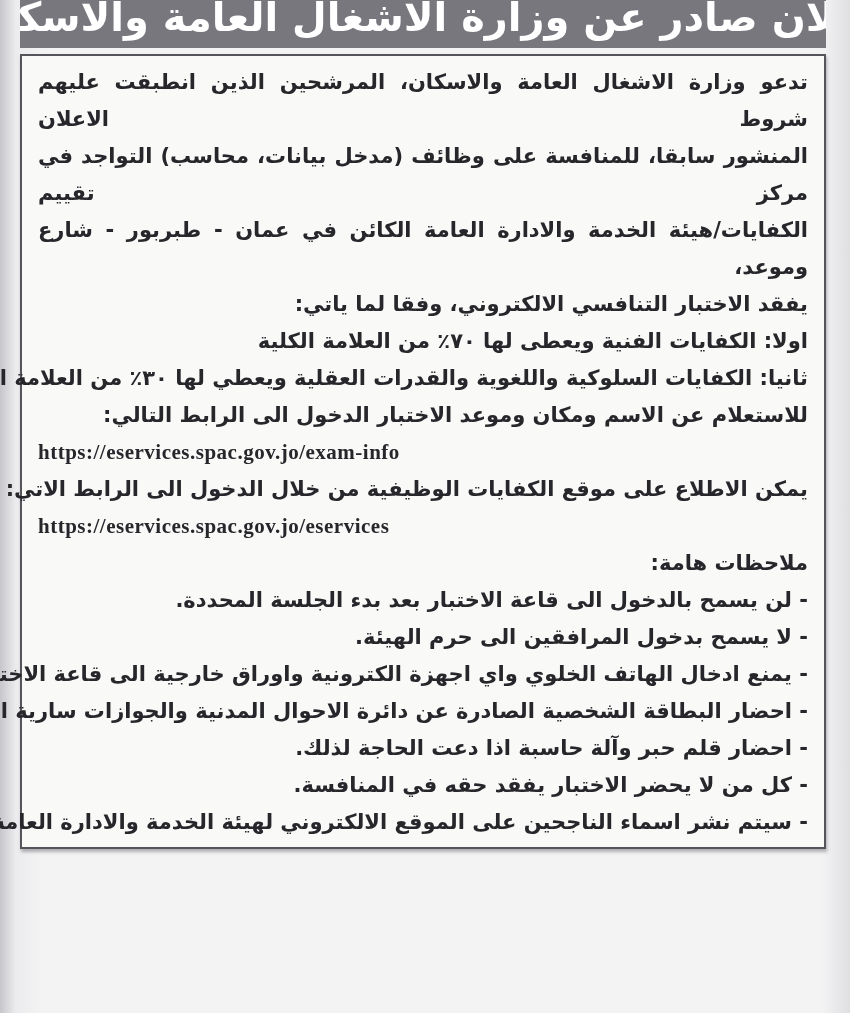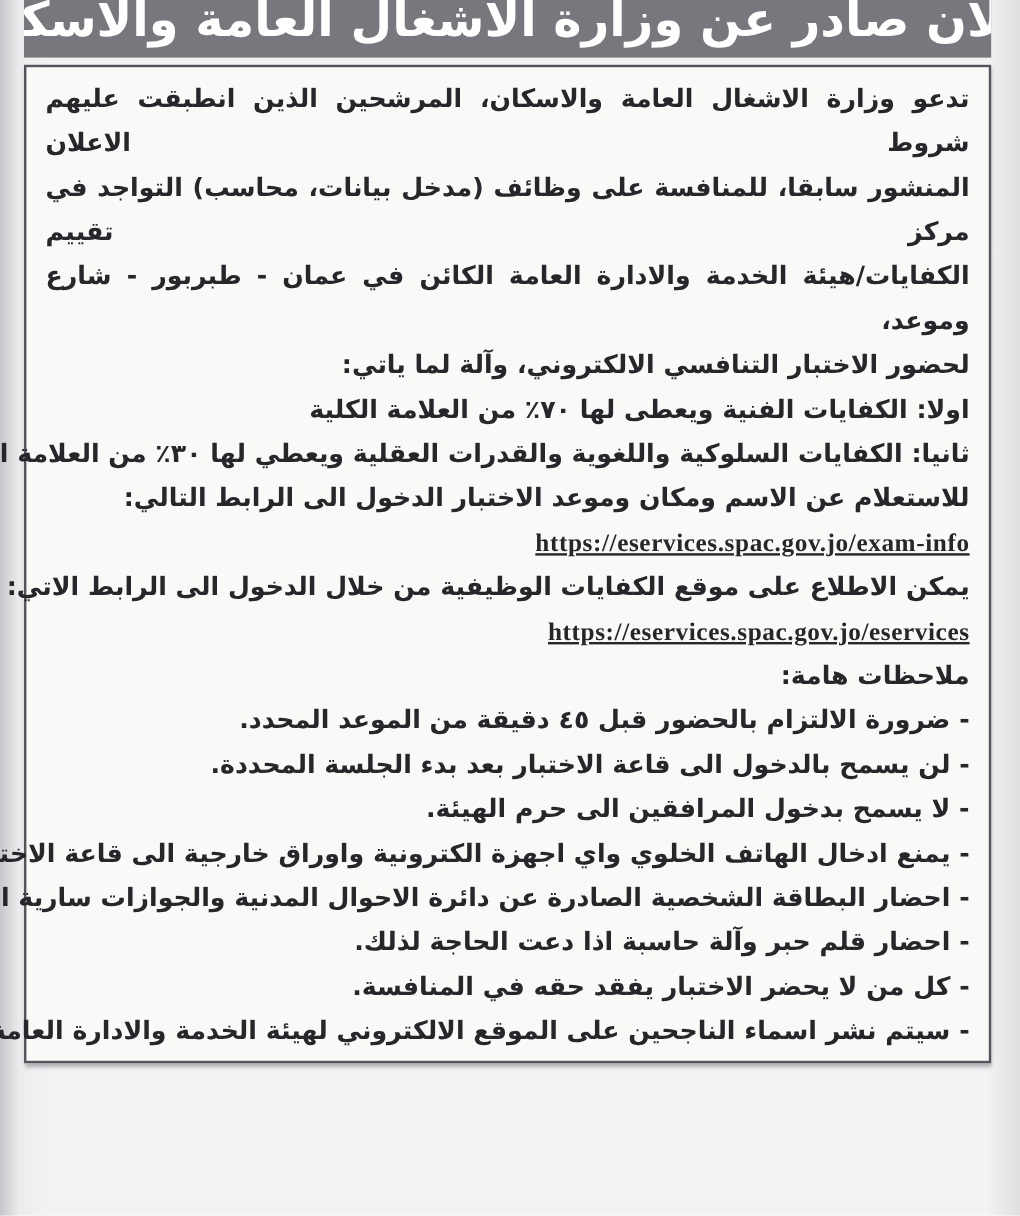--- a/index.html
+++ b/index.html
@@ -21,61 +21,60 @@
     margin-top:6px;border:2px solid var(--border);background:var(--boxbg);
     padding:8px 16px 6px 16px;
     box-shadow:1px 3px 3px rgba(110,110,118,.5);
   }
   .line{
     direction:rtl;text-align:right;
     font-size:21px;font-weight:bold;color:var(--ink);
     line-height:37px;white-space:nowrap;
   }
   .just{white-space:normal;text-align:justify;text-align-last:justify;}
-  .center{text-align:right;text-decoration:underline;}
+  .center{text-align:left;}
   .url{
     font-family:"Liberation Serif",serif;direction:ltr;unicode-bidi:embed;
     font-size:21px;font-weight:bold;letter-spacing:.5px;
   }
 </style>
 </head>
 <body style="--band: #77777d; --border: #54545a; --ink: #26262b; --boxbg: #f9f9f8;">
 
 <div class="ad">
 
   <div class="title-bar">
     <div class="title">اعلان صادر عن وزارة الاشغال العامة والاسكان</div>
   </div>
 
   <div class="box">
 
     <div>
       <div class="line just">تدعو وزارة الاشغال العامة والاسكان، المرشحين الذين انطبقت عليهم شروط الاعلان</div>
       <div class="line just">المنشور سابقا، للمنافسة على وظائف (مدخل بيانات، محاسب) التواجد في مركز تقييم</div>
       <div class="line just">الكفايات/هيئة الخدمة والادارة العامة الكائن في عمان - طبربور - شارع وموعد،</div>
-      <div class="line">لحضور الاختبار التنافسي الالكتروني، وآلة لما ياتي:</div>
+      <div class="line">يفقد الاختبار التنافسي الالكتروني، وفقا لما ياتي:</div>
     </div>
 
     <div class="line">اولا: الكفايات الفنية ويعطى لها ٧٠٪ من العلامة الكلية</div>
     <div class="line">ثانيا: الكفايات السلوكية واللغوية والقدرات العقلية ويعطي لها ٣٠٪ من العلامة الكلية</div>
 
     <div class="line">للاستعلام عن الاسم ومكان وموعد الاختبار الدخول الى الرابط التالي:</div>
     <div class="line center">
       <span class="url">https://eservices.spac.gov.jo/exam-info</span>
     </div>
 
     <div class="line">يمكن الاطلاع على موقع الكفايات الوظيفية من خلال الدخول الى الرابط الاتي:</div>
     <div class="line center">
       <span class="url">https://eservices.spac.gov.jo/eservices</span>
     </div>
 
     <div class="line">ملاحظات هامة:</div>
 
     <div>
-      <div class="line">- ضرورة الالتزام بالحضور قبل ٤٥ دقيقة من الموعد المحدد.</div>
       <div class="line">- لن يسمح بالدخول الى قاعة الاختبار بعد بدء الجلسة المحددة.</div>
       <div class="line">- لا يسمح بدخول المرافقين الى حرم الهيئة.</div>
       <div class="line">- يمنع ادخال الهاتف الخلوي واي اجهزة الكترونية واوراق خارجية الى قاعة الاختبار.</div>
       <div class="line">- احضار البطاقة الشخصية الصادرة عن دائرة الاحوال المدنية والجوازات سارية المفعول.</div>
       <div class="line">- احضار قلم حبر وآلة حاسبة اذا دعت الحاجة لذلك.</div>
       <div class="line">- كل من لا يحضر الاختبار يفقد حقه في المنافسة.</div>
       <div class="line">- سيتم نشر اسماء الناجحين على الموقع الالكتروني لهيئة الخدمة والادارة العامة</div>
     </div>
 
     <div class="line center">

